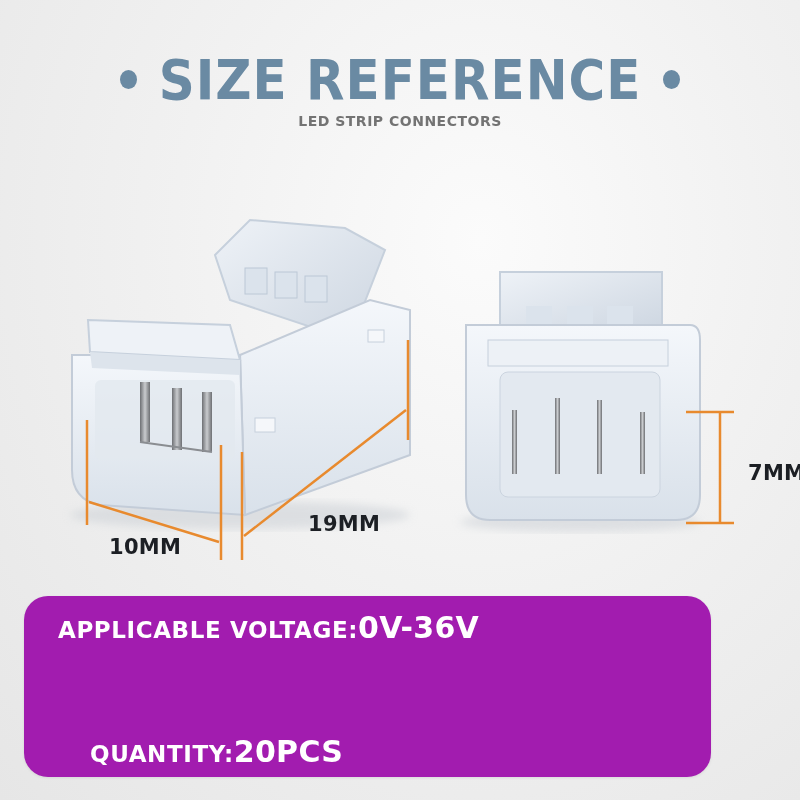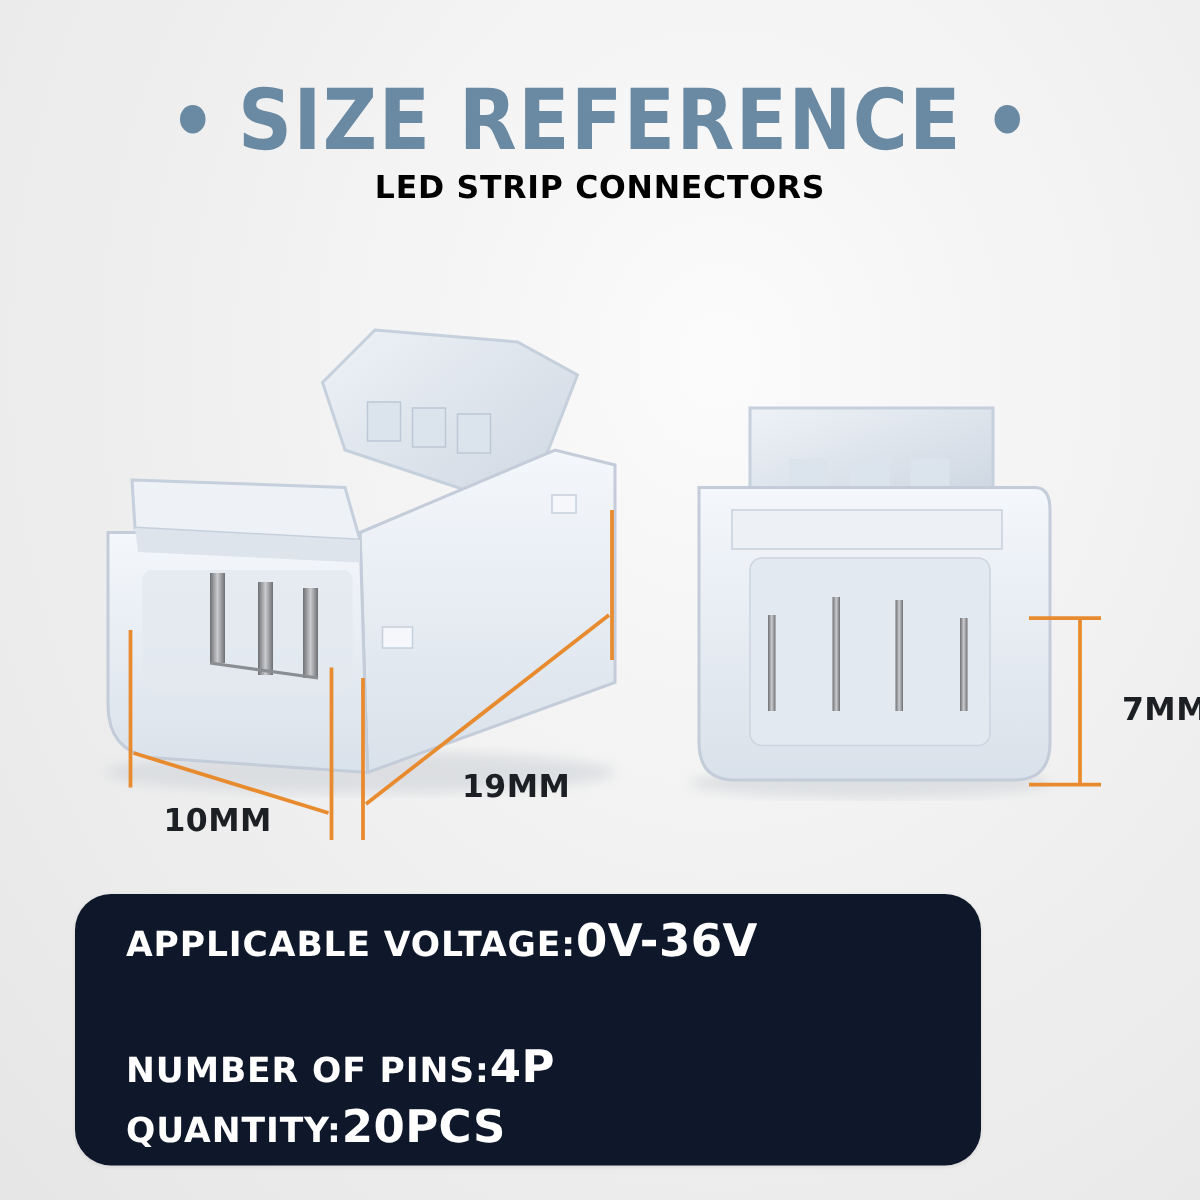--- a/index.html
+++ b/index.html
@@ -13,30 +13,30 @@
       font-family: "DejaVu Sans", sans-serif; font-weight: bold;
       font-size: 50px; letter-spacing: 1px; color: #6a8aa3; line-height: 56px;
       transform: scaleY(1.12);
     }
     .title .dot {
       display: inline-block; width: 17px; height: 17px; border-radius: 50%;
       background: #6a8aa3; vertical-align: middle; margin: 0 22px; position: relative; top: -4px;
     }
     .subtitle {
       position: absolute; left: 0; top: 113px; width: 800px; text-align: center;
-      font-weight: bold; font-size: 21px; color: #000000; letter-spacing: 0.5px;
+      font-weight: bold; font-size: 14px; color: #737373; letter-spacing: 0.5px;
     }
     .stage { position: absolute; left: 0; top: 0; width: 800px; height: 600px; }
     .dim-line { stroke: #e88a2e; stroke-width: 2.5; fill: none; }
     .dim-label {
       position: absolute; font-weight: bold; font-size: 21px; color: #1c1f24; letter-spacing: 0.3px;
     }
     .panel {
-      position: absolute; left: 50px; top: 596px; width: 604px; height: 181px;
-      background: #0f172a; border-radius: 24px;
+      position: absolute; left: 24px; top: 596px; width: 687px; height: 181px;
+      background: #a21caf; border-radius: 24px;
       box-shadow: 0 1px 3px rgba(0,0,0,0.08);
     }
     .spec-row {
       position: absolute; left: 34px; color: #ffffff; font-weight: bold;
       white-space: nowrap; line-height: 1;
     }
     .spec-label { font-size: 23px; letter-spacing: 0.6px; }
     .spec-value { font-size: 30px; letter-spacing: 0.3px; }
   </style>
 </head>
@@ -128,19 +128,16 @@
 
   <div class="dim-label" style="left:109px; top:535px;">10MM</div>
   <div class="dim-label" style="left:308px; top:512px;">19MM</div>
   <div class="dim-label" style="left:748px; top:461px;">7MM</div>
 </div>
 
 <div class="panel">
   <div class="spec-row" style="top:17px;">
     <span class="spec-label">APPLICABLE VOLTAGE:</span><span class="spec-value">0V-36V</span>
   </div>
-  <div class="spec-row" style="top:101px;">
-    <span class="spec-label">NUMBER OF PINS:</span><span class="spec-value">4P</span>
-  </div>
-  <div class="spec-row" style="top:141px;">
+  <div class="spec-row" style="top:141px;margin-left:32px;">
     <span class="spec-label">QUANTITY:</span><span class="spec-value">20PCS</span>
   </div>
 </div>
 
 </body></html>

